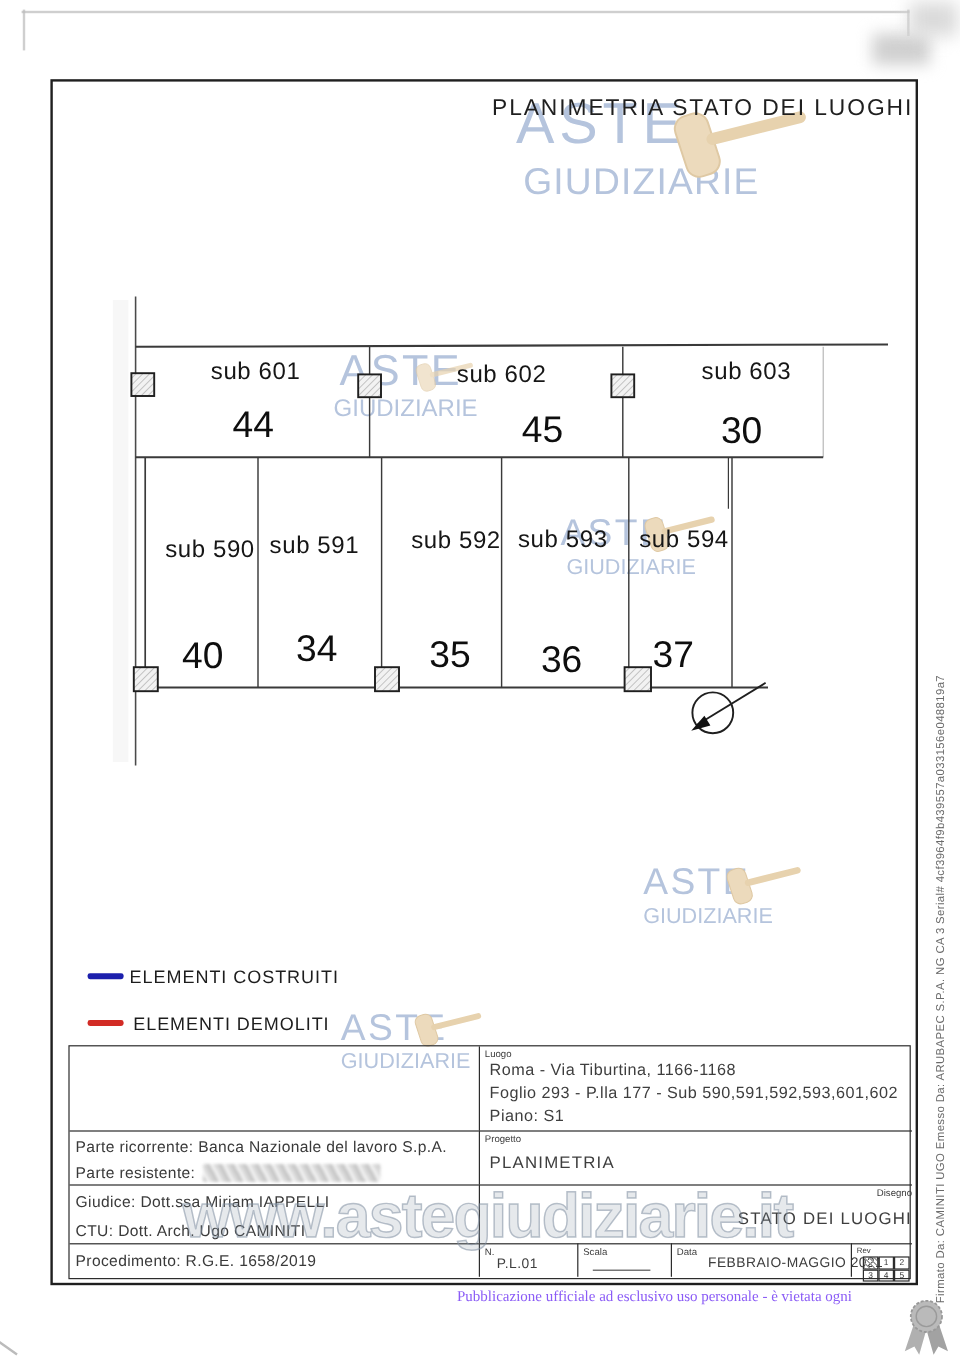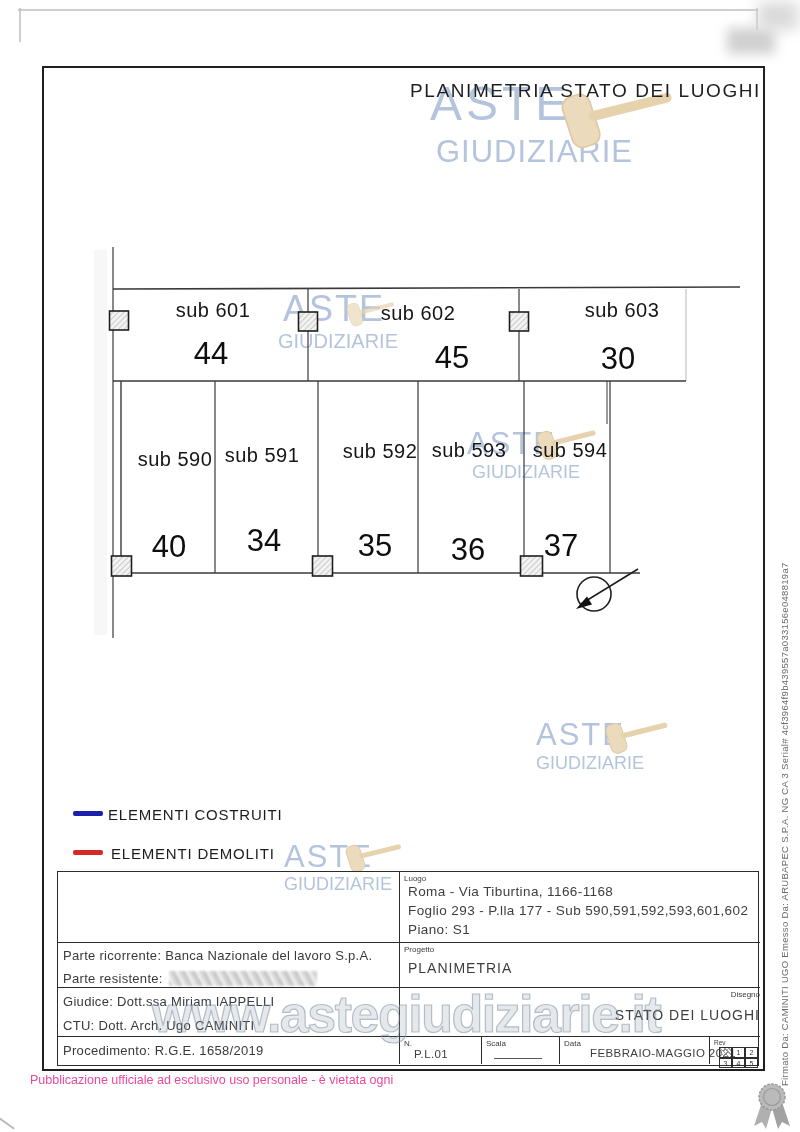--- a/index.html
+++ b/index.html
@@ -53,22 +53,22 @@
   .rev-grid{position:absolute;right:2px;top:10px;display:grid;
             grid-template-columns:13px 13px 13px;grid-auto-rows:10.5px;}
   .rev-cell{border:0.9px solid #2c2c2c;font-size:7px;color:#333;text-align:center;line-height:10px;
             box-sizing:border-box;}
   .rev-hatch{background:repeating-linear-gradient(45deg,#9e9e9e 0 1px,transparent 1px 3px);}
 
   .redact{display:inline-block;width:148px;height:15px;vertical-align:-3px;margin-left:6px;
           background:repeating-linear-gradient(62deg,#b4b4b4 0 3px,#ececec 3px 6px,#cccccc 6px 9px);
           filter:blur(1.2px);opacity:.75;border-radius:2px;}
 
-  .footer{position:absolute;left:30px;top:1071px;width:680px;text-align:left;z-index:3;
-          font-size:12.5px;color:#ec4899;line-height:1.55;}
+  .footer{position:absolute;left:30px;top:1071px;width:680px;text-align:right;z-index:3;
+          font-size:12.5px;color:#8b5cf6;line-height:1.55;font-family:Liberation Serif, serif;}
 
   .sig-vert{position:absolute;left:779px;top:1086px;z-index:3;font-size:9.5px;color:#6a6a6a;
             letter-spacing:.3px;white-space:nowrap;transform:rotate(-90deg);transform-origin:0 0;}
 </style>
 </head>
 <body>
 
 <div class="page">
 
   <svg width="0" height="0" style="position:absolute">

